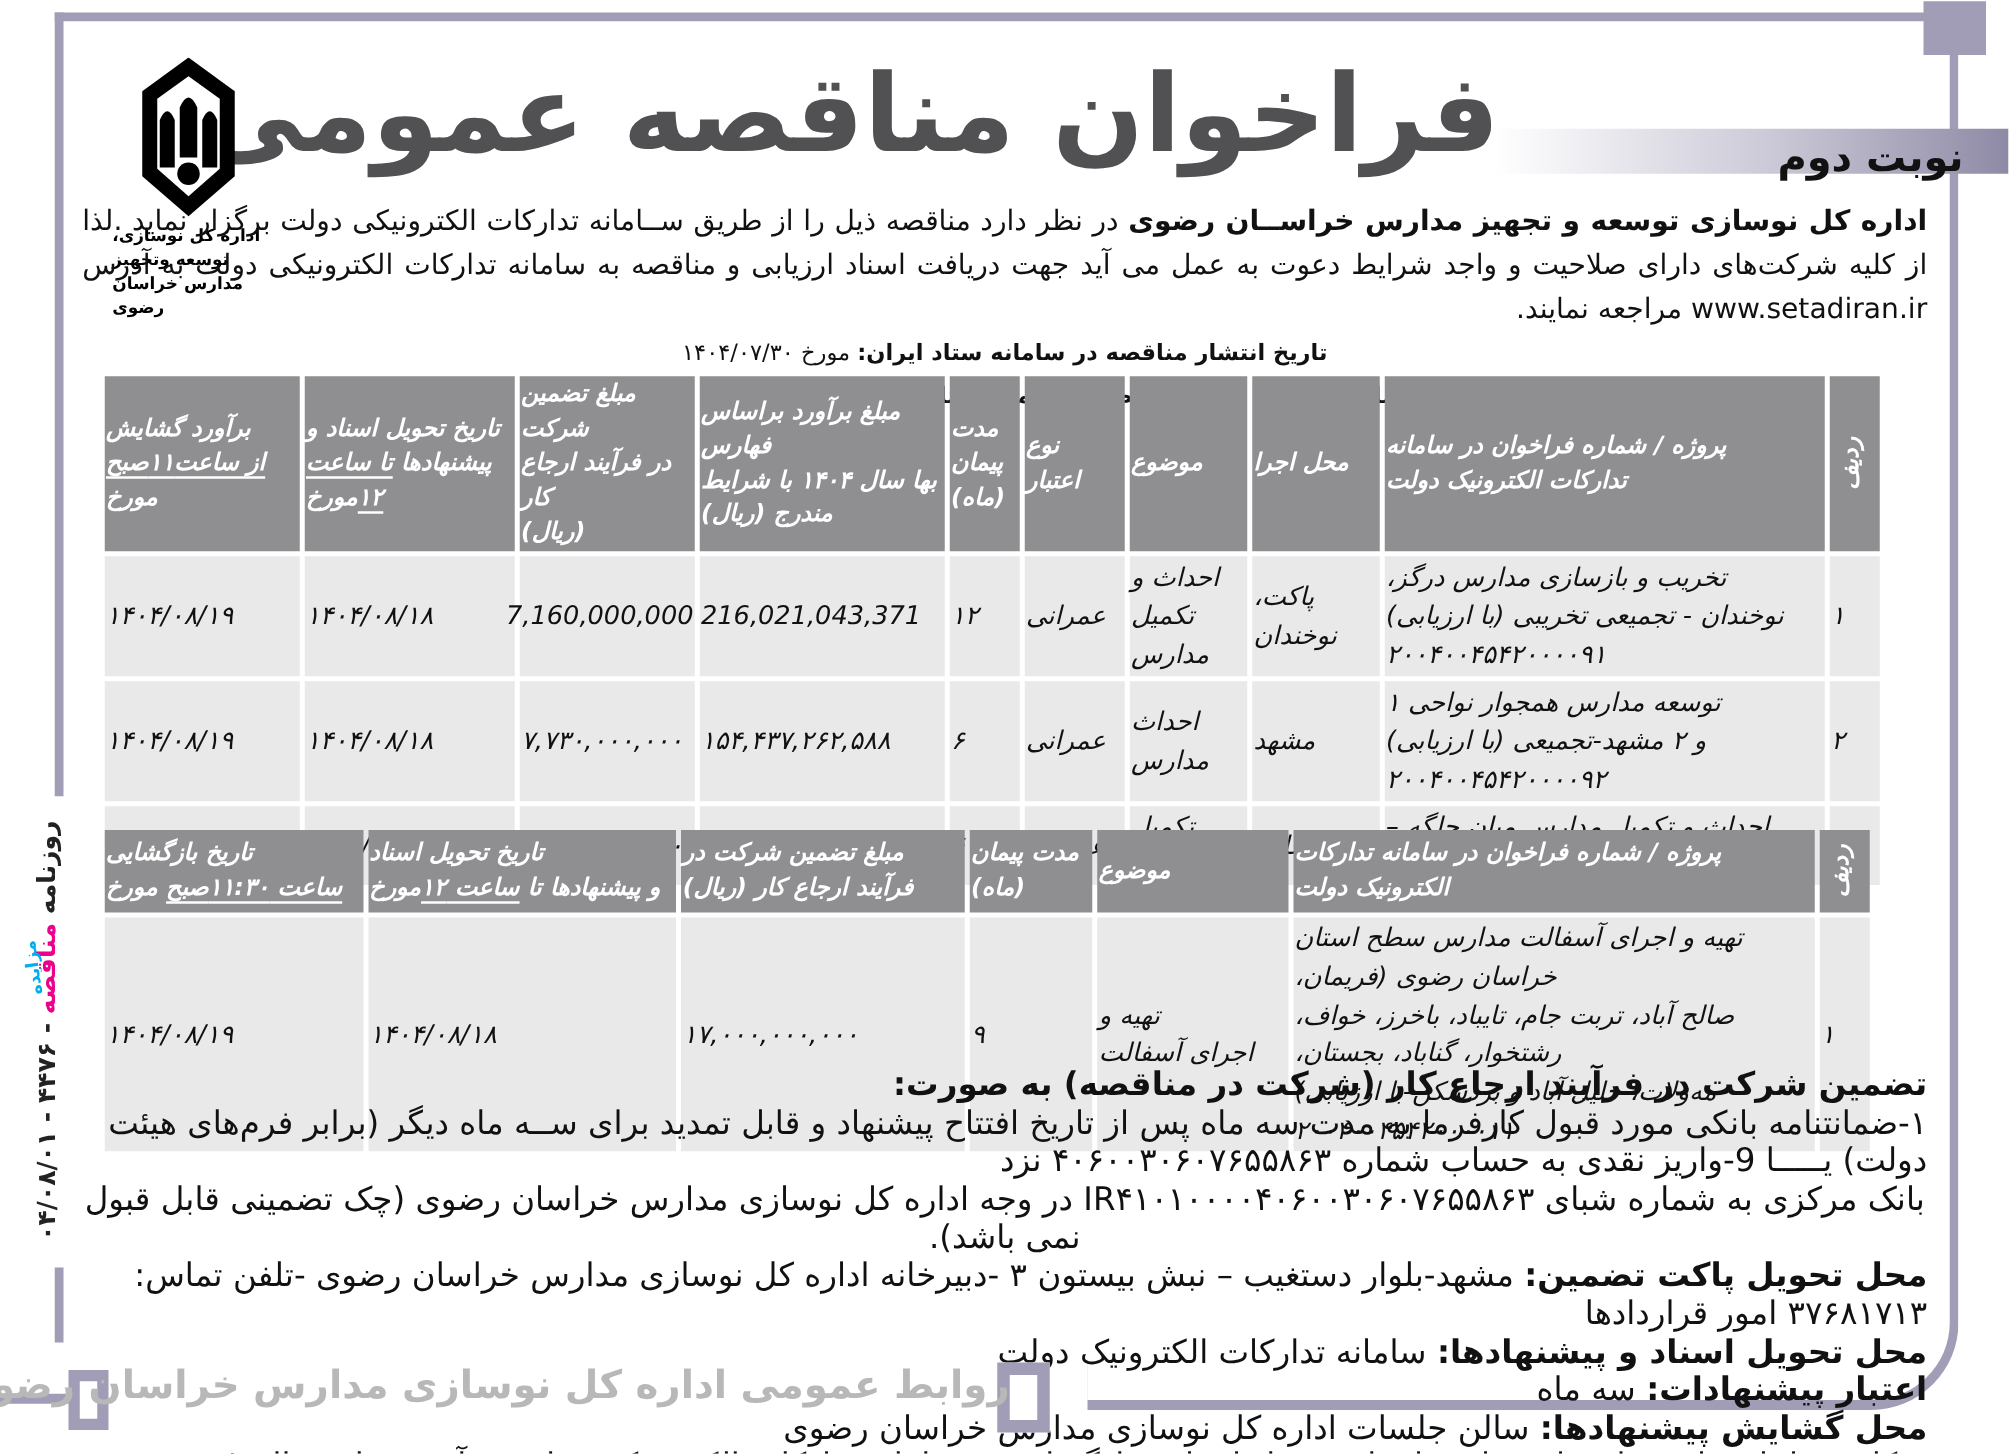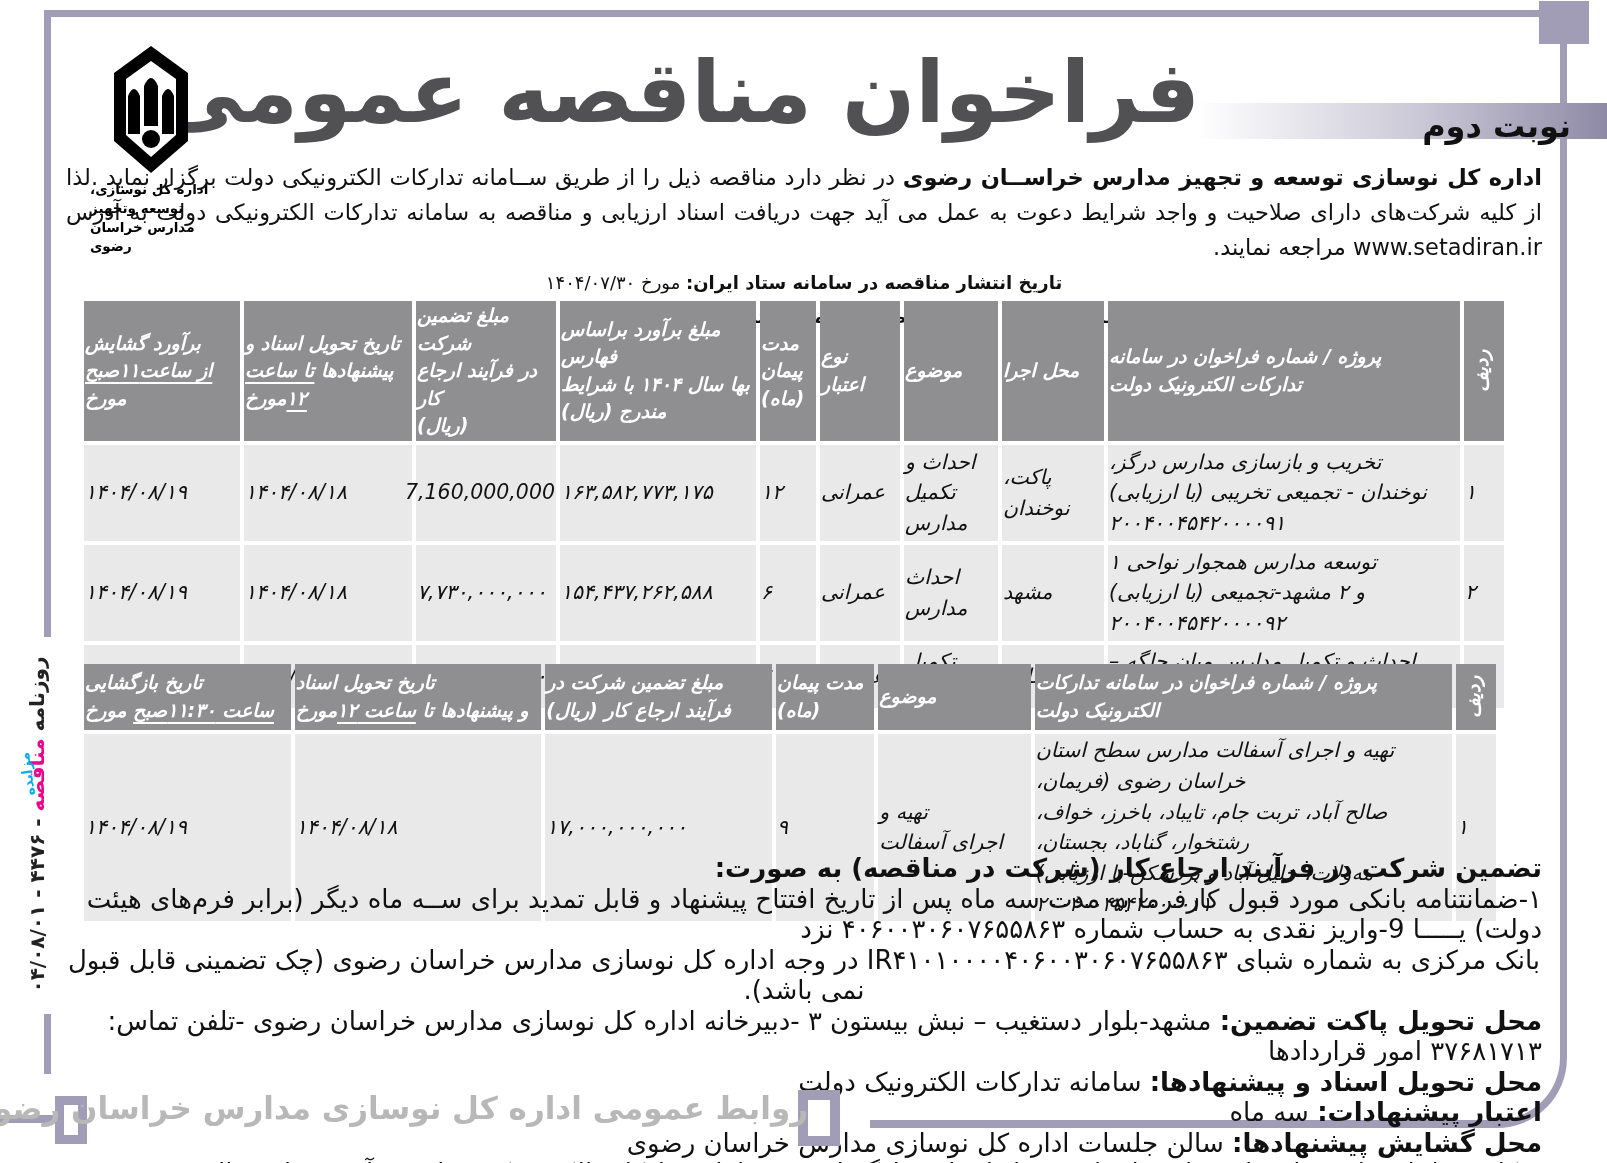--- a/index.html
+++ b/index.html
@@ -159,21 +159,21 @@
       <td class="bd" style="height:96px">۱</td>
       <td class="bd pre">تخریب و بازسازی مدارس درگز،
 نوخندان - تجمیعی تخریبی (با ارزیابی)
 ۲۰۰۴۰۰۴۵۴۲۰۰۰۰۹۱</td>
       <td class="bd pre">پاکت،
 نوخندان</td>
       <td class="bd pre">احداث و
 تکمیل مدارس</td>
       <td class="bd">عمرانی</td>
       <td class="bd">۱۲</td>
-      <td class="bd">۱۶۳,۵۸۲,۷۷۳,۱۷۵</td>
+      <td class="bd">216,021,043,371</td>
       <td class="bd">7,160,000,000</td>
       <td class="bd">۱۴۰۴/۰۸/۱۸</td>
       <td class="bd">۱۴۰۴/۰۸/۱۹</td>
     </tr>
     <tr>
       <td class="bd" style="height:96px">۲</td>
       <td class="bd pre">توسعه مدارس همجوار نواحی ۱
 و ۲ مشهد-تجمیعی (با ارزیابی)
 ۲۰۰۴۰۰۴۵۴۲۰۰۰۰۹۲</td>
       <td class="bd pre">مشهد</td>

